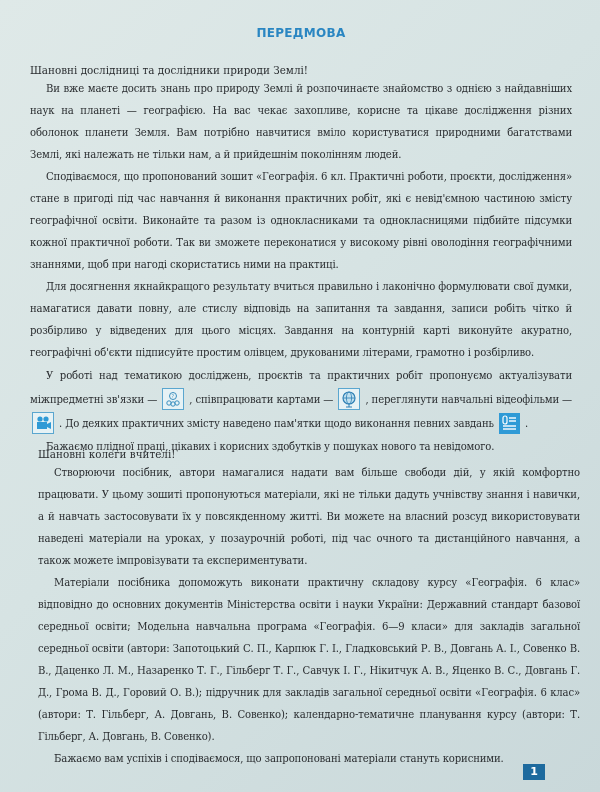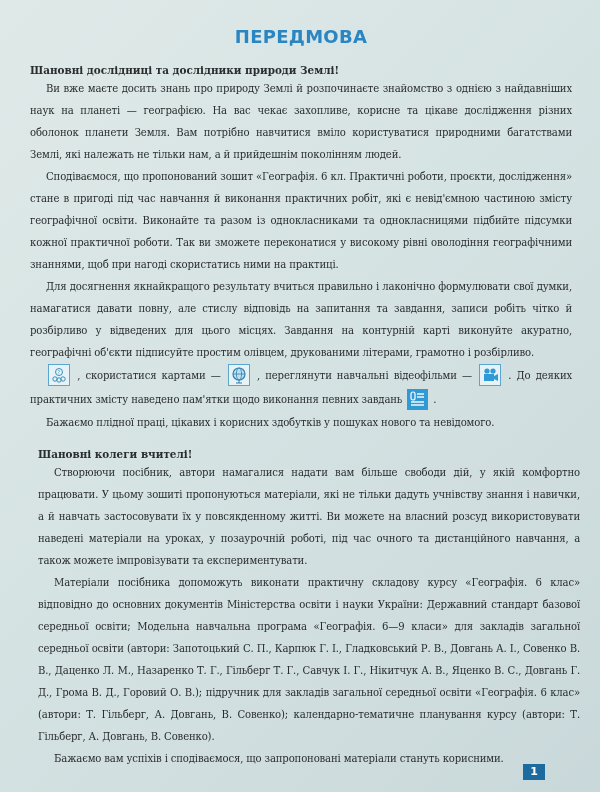--- a/index.html
+++ b/index.html
@@ -7,24 +7,24 @@
     width:600px; height:792px; overflow:hidden;
     background: linear-gradient(135deg, #dfe9e8 0%, #d6e3e3 45%, #c9d8da 100%);
     font-family: "DejaVu Serif", "Liberation Serif", serif;
     color:#2a2d30;
     position:relative;
   }
   .page { position:absolute; left:30px; top:0; width:542px; }
   .title {
     position:absolute; left:0; top:26px; width:542px; text-align:center;
     font-family: "DejaVu Sans", "Liberation Sans", sans-serif;
-    font-weight:bold; font-size:18px; color:#2a86c2; letter-spacing:0.3px;
+    font-weight:bold; font-size:12px; color:#2a86c2; letter-spacing:0.3px;
   }
   .heading {
-    font-weight:bold; font-size:10.4px; margin:0; line-height:15px;
+    font-weight:normal; font-size:10.4px; margin:0; line-height:15px;
   }
   .p {
     font-size:10.1px; line-height:22px; margin:0; text-indent:16px;
     text-align:justify; letter-spacing:-0.15px;
   }
   .sec1 { position:absolute; top:63px; left:0; width:542px; }
   .sec2 { position:absolute; top:447px; left:8px; width:542px; }
   .icon-box {
     display:inline-block; vertical-align:middle;
     width:20px; height:20px; border:1px solid #5aa6cf; background:#e6f2f5;
@@ -51,30 +51,31 @@
 
 <div class="page">
   <div class="title">ПЕРЕДМОВА</div>
 
   <div class="sec1">
     <p class="heading">Шановні дослідниці та дослідники природи Землі!</p>
     <p class="p">Ви вже маєте досить знань про природу Землі й розпочинаєте знайомство з однією з найдавніших наук на планеті — географією. На вас чекає захопливе, корисне та цікаве дослідження різних оболонок планети Земля. Вам потрібно навчитися вміло користуватися природними багатствами Землі, які належать не тільки нам, а й прийдешнім поколінням людей.</p>
     <p class="p">Сподіваємося, що пропонований зошит «Географія. 6 кл. Практичні роботи, проєкти, дослідження» стане в пригоді під час навчання й виконання практичних робіт, які є невід'ємною частиною змісту географічної освіти. Виконайте та разом із однокласниками та однокласницями підбийте підсумки кожної практичної роботи. Так ви зможете переконатися у високому рівні оволодіння географічними знаннями, щоб при нагоді скористатись ними на практиці.</p>
     <p class="p">Для досягнення якнайкращого результату вчиться правильно і лаконічно формулювати свої думки, намагатися давати повну, але стислу відповідь на запитання та завдання, записи робіть чітко й розбірливо у відведених для цього місцях. Завдання на контурній карті виконуйте акуратно, географічні об'єкти підписуйте простим олівцем, друкованими літерами, грамотно і розбірливо.</p>
     <p class="p tall">
+      <span>У роботі над тематикою досліджень, проєктів та практичних робіт пропонуємо актуалізувати міжпредметні зв'язки —</span>
       <span class="icon-box">
         <svg viewBox="0 0 20 20">
           <circle cx="10" cy="7" r="3.5" fill="none" stroke="#3a8fbf" stroke-width="1"></circle>
           <text x="8.5" y="9" font-size="5" fill="#3a8fbf" font-family="DejaVu Sans, sans-serif">?</text>
           <circle cx="6" cy="14" r="2.2" fill="none" stroke="#3a8fbf" stroke-width="1"></circle>
           <circle cx="10" cy="15" r="2.2" fill="none" stroke="#3a8fbf" stroke-width="1"></circle>
           <circle cx="14" cy="14" r="2.2" fill="none" stroke="#3a8fbf" stroke-width="1"></circle>
         </svg>
       </span>
-      <span>, скористатися картами —</span>
+      <span>, співпрацювати картами —</span>
       <span class="icon-box">
         <svg viewBox="0 0 20 20">
           <circle cx="10" cy="9" r="6" fill="#bfe0ef" stroke="#2f80b5" stroke-width="1.2"></circle>
           <ellipse cx="10" cy="9" rx="2.6" ry="6" fill="none" stroke="#2f80b5" stroke-width="0.8"></ellipse>
           <line x1="4" y1="9" x2="16" y2="9" stroke="#2f80b5" stroke-width="0.8"></line>
           <line x1="10" y1="15" x2="10" y2="18" stroke="#2f80b5" stroke-width="1"></line>
           <line x1="7" y1="18" x2="13" y2="18" stroke="#2f80b5" stroke-width="1"></line>
         </svg>
       </span>
       <span>, переглянути навчальні відеофільми —</span>

